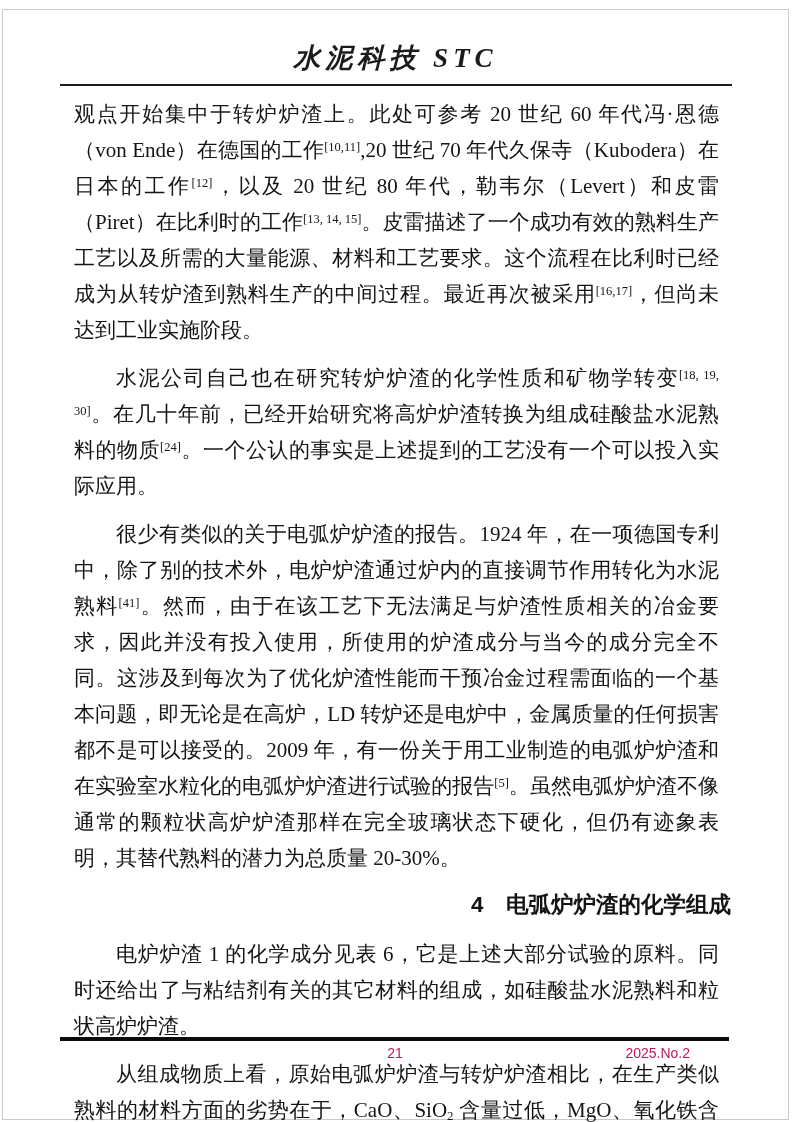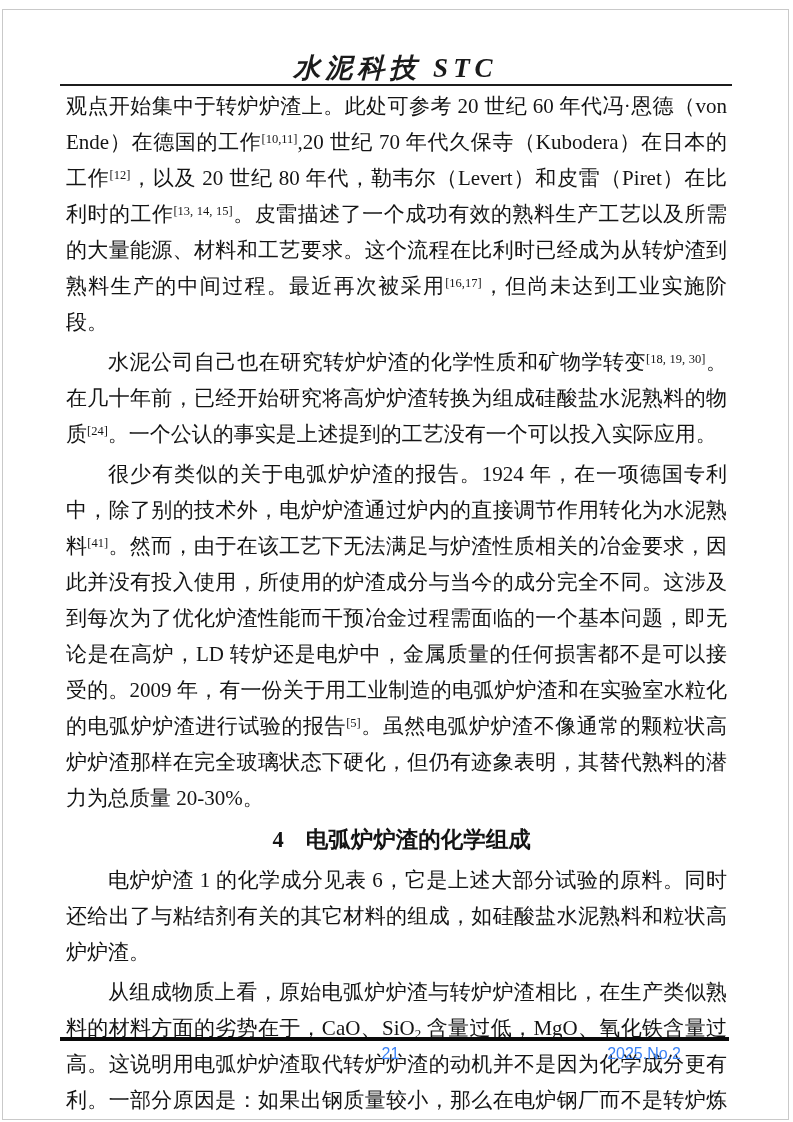--- a/index.html
+++ b/index.html
@@ -15,77 +15,77 @@
   .scan-border {
     position: absolute;
     left: 2px; top: 9px; right: 4px; bottom: 2px;
     border: 1px solid #c9c9c9;
     pointer-events: none;
   }
   .header {
     position: absolute;
     left: 60px; right: 62px; top: 40px;
     text-align: center;
-    margin-top: 10px;
   }
   .journal-title {
     font-size: 27px;
     font-style: italic;
     font-weight: bold;
     letter-spacing: 5px;
     color: #1b1b1b;
   }
   .header-rule {
     position: absolute;
     left: 60px; right: 61px; top: 84px;
     border-top: 2px solid #1c1c1c;
   }
   .body-text {
     position: absolute;
     left: 62px; top: 84px; width: 669px;
     font-size: 21px;
     line-height: 36px;
     text-align: justify;
   }
-  .body-text p { margin: 4px; }
+  .body-text p { margin: 12px; }
   .body-text p.indent { text-indent: 2em; }
   .body-text sup {
     font-size: 12.5px;
     line-height: 0;
     position: relative;
     top: -0.45em;
     vertical-align: baseline;
   }
   .body-text sub {
     font-size: 13px;
     line-height: 0;
     position: relative;
     top: 0.25em;
     vertical-align: baseline;
   }
   .section-heading {
     font-size: 22.5px;
     font-weight: bold;
     line-height: 36px;
     margin: 6px 0 4px 10px;
-    text-align: center;
+    text-align: right;
+    font-family: Liberation Mono, monospace;
   }
   .section-heading .num { display: inline-block; }
   .section-heading .gap { display: inline-block; width: 22px; }
   .footer-rule {
     position: absolute;
     left: 60px; right: 64px; top: 1037px;
     border-top: 4px solid #0a0a0a;
   }
   .footer-row {
     position: absolute;
-    left: 60px; right: 72px; top: 1045px; height: 22px;
+    left: 60px; right: 63px; top: 1045px; height: 22px;
     font-family: "Liberation Sans", "DejaVu Sans", sans-serif;
-    font-size: 16px;
-    color: #3b82f6;
+    font-size: 14px;
+    color: #be185d;
   }
   .footer-page-number {
     position: absolute;
     left: 50%;
     transform: translateX(-50%);
   }
   .footer-issue {
     position: absolute;
     right: 40px;
   }

